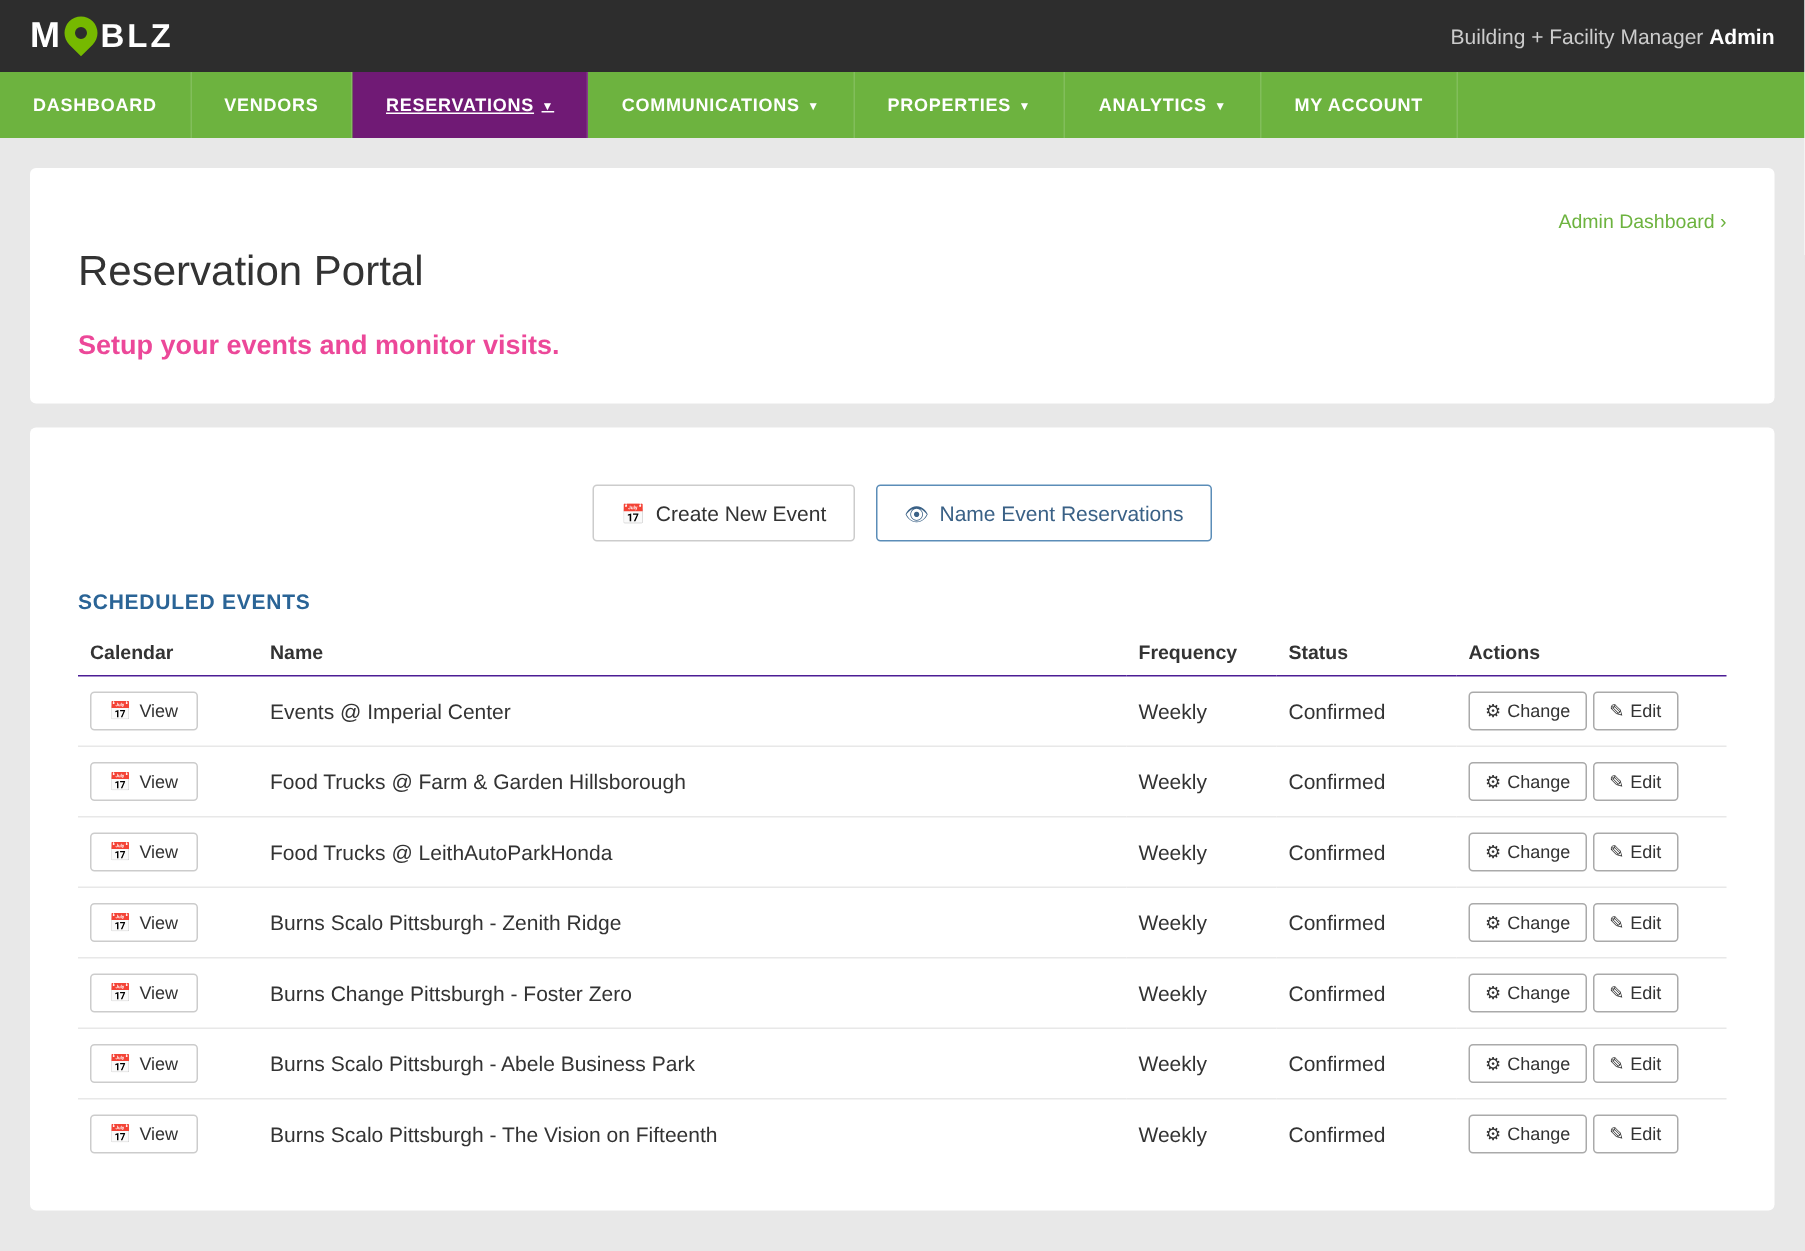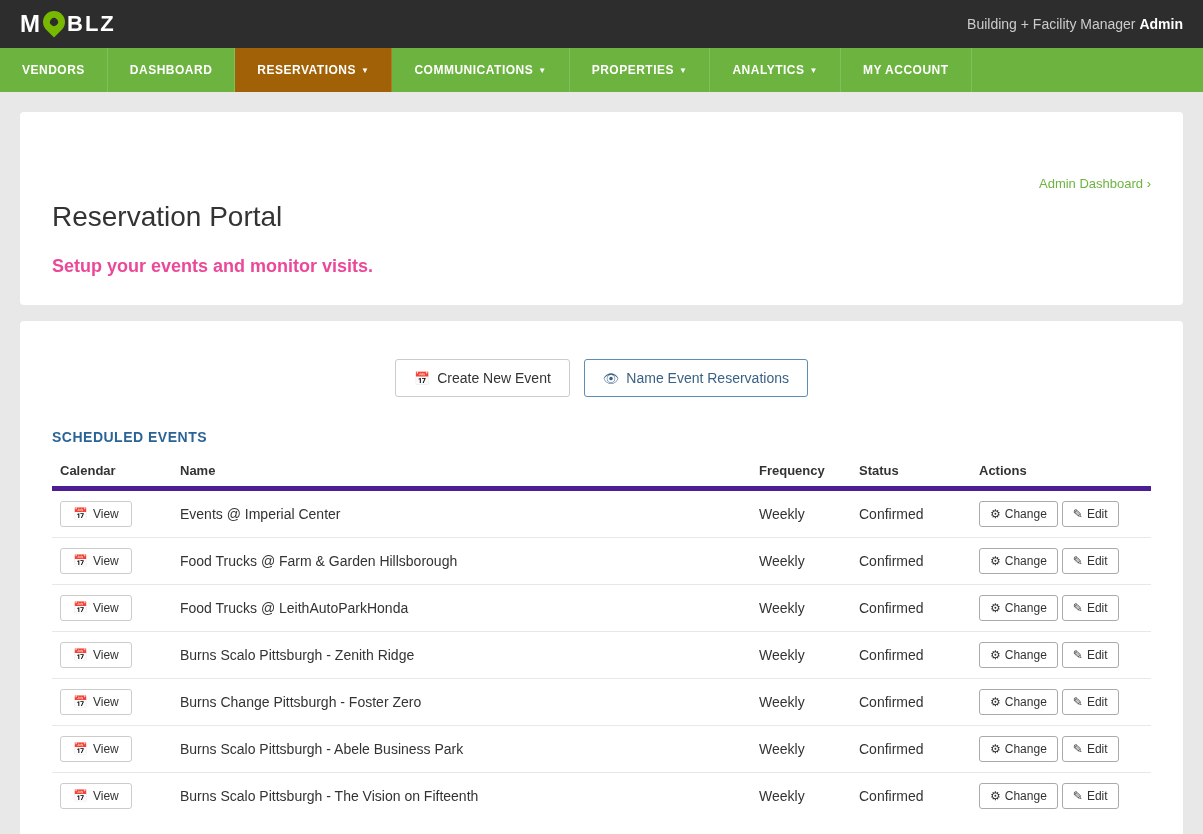--- a/index.html
+++ b/index.html
@@ -68,21 +68,21 @@
       font-weight: bold;
       letter-spacing: 0.5px;
       padding: 0 22px;
       display: flex;
       align-items: center;
       cursor: pointer;
       border-right: 1px solid rgba(255,255,255,0.15);
       position: relative;
       text-transform: uppercase;
     }
-    .nav-item.active { background: #a16207; }
+    .nav-item.active { background: #701a75; text-decoration: underline; }
     .nav-item .chevron {
       display: inline-block;
       margin-left: 5px;
       font-size: 8px;
     }
 
     
     .page-content {
       padding: 20px;
       max-width: 1203px;
@@ -100,21 +100,20 @@
     .breadcrumb-row {
       display: flex;
       justify-content: flex-end;
       margin-bottom: 10px;
     }
     .breadcrumb-link {
       color: #6db33f;
       font-size: 13px;
       cursor: pointer;
       text-decoration: none;
-      margin-top: 36px;
     }
 
     .page-title {
       font-size: 28px;
       font-weight: 300;
       color: #333;
       margin-bottom: 23px;
     }
     .page-subtitle {
       font-size: 18px;
@@ -160,21 +159,21 @@
     table {
       width: 100%;
       border-collapse: collapse;
     }
     thead th {
       text-align: left;
       font-size: 13px;
       font-weight: bold;
       color: #333;
       padding: 6px 8px 8px 8px;
-      border-bottom: 5px solid #4c1d95;
+      border-bottom: 1px solid #4c1d95;
     }
     tbody tr {
       border-bottom: 1px solid #e8e8e8;
     }
     tbody tr:last-child { border-bottom: none; }
     tbody td {
       padding: 10px 8px;
       font-size: 14px;
       color: #333;
       vertical-align: middle;
@@ -238,22 +237,22 @@
       <span class="logo-pin"></span>
       <span class="logo-text">BLZ</span>
     </span>
   </div>
   <div class="header-right">
     <span>Building + Facility Manager </span><strong>Admin</strong>
   </div>
 </div>
 
 <nav class="main-nav">
+  <a class="nav-item">DASHBOARD</a>
   <a class="nav-item">VENDORS</a>
-  <a class="nav-item">DASHBOARD</a>
   <a class="nav-item active">
     <span>RESERVATIONS</span>
     <span class="chevron">▼</span>
   </a>
   <a class="nav-item">
     <span>COMMUNICATIONS</span>
     <span class="chevron">▼</span>
   </a>
   <a class="nav-item">
     <span>PROPERTIES</span>

